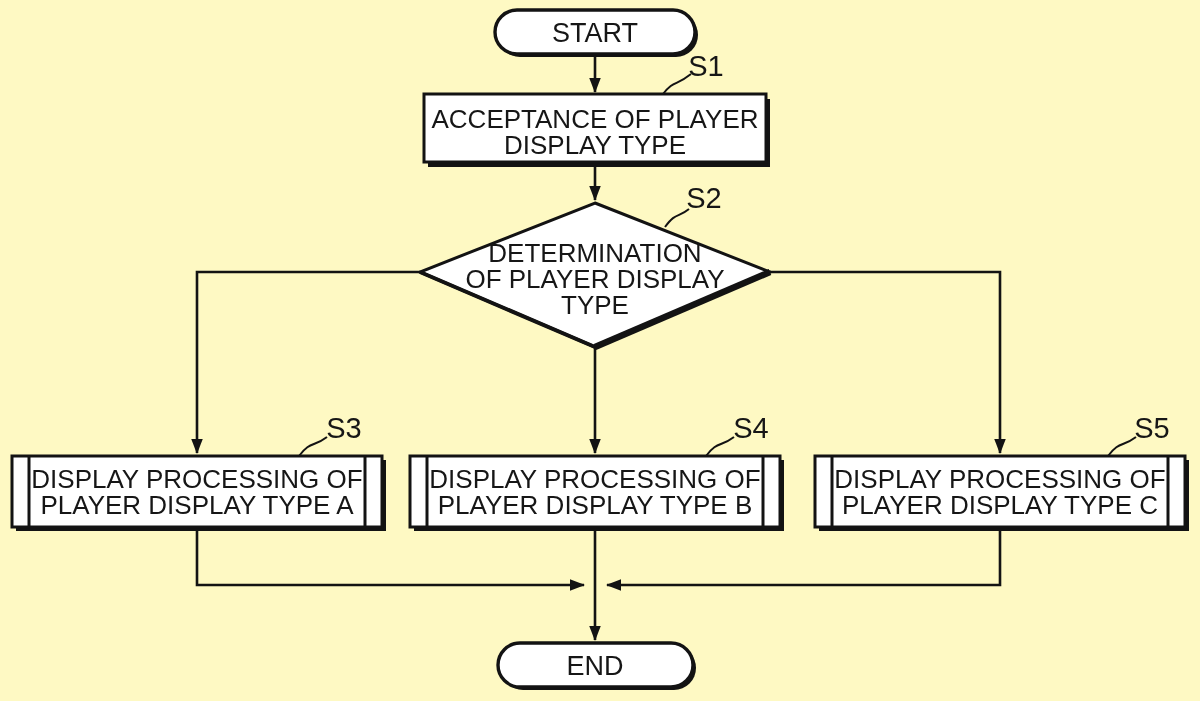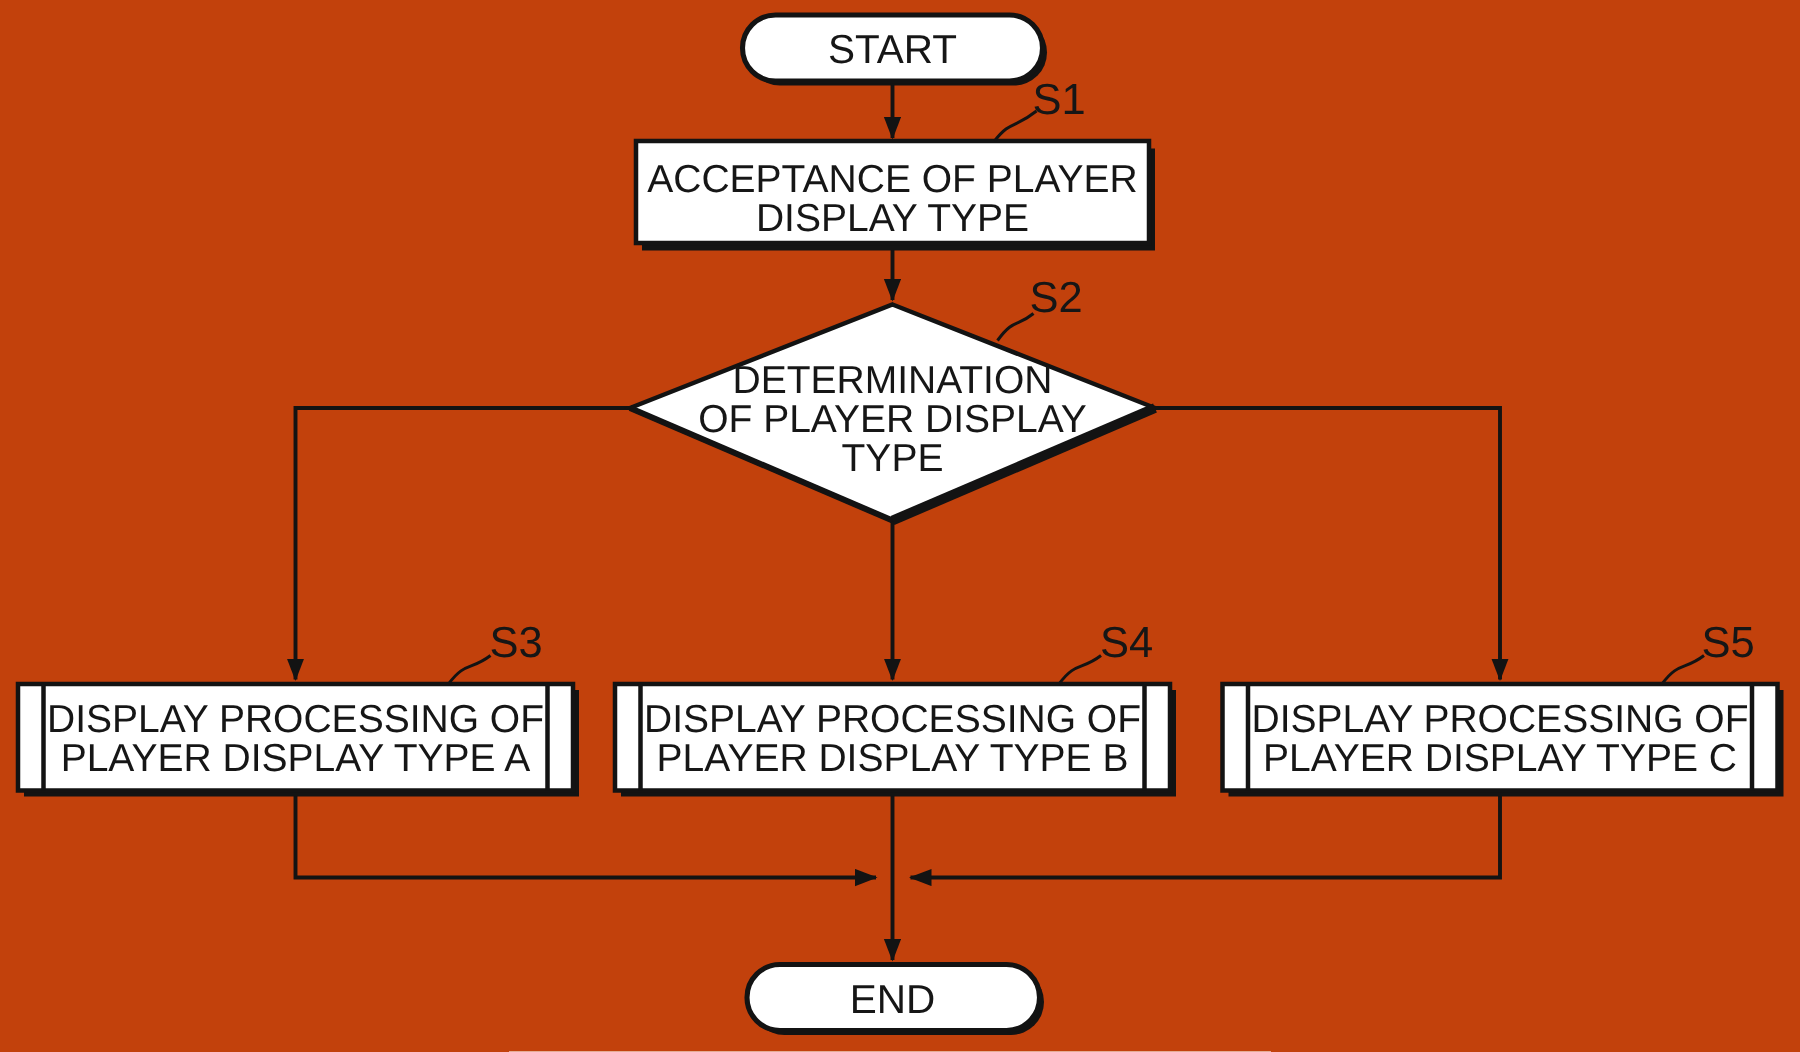--- a/index.html
+++ b/index.html
@@ -4,21 +4,21 @@
 <style>
   html, body {
     margin: 0;
     padding: 0;
     background: #ffffff;
   }
   .stage {
     position: relative;
     width: 1200px;
     height: 701px;
-    background: #c2410c;
+    background: #fef9c3;
     overflow: hidden;
   }
   svg { display: block; }
   .ink-line {
     stroke: #131313;
     stroke-width: 2.6;
     fill: none;
   }
   .leader {
     stroke: #131313;

